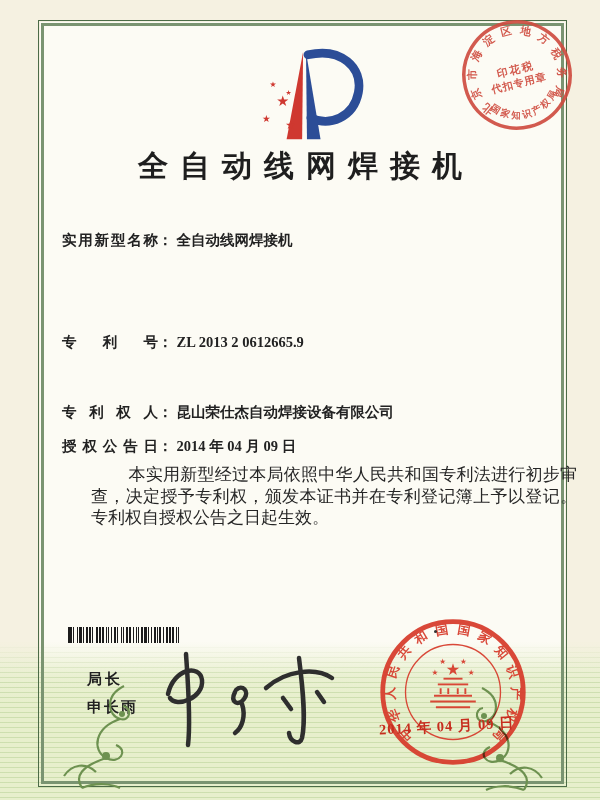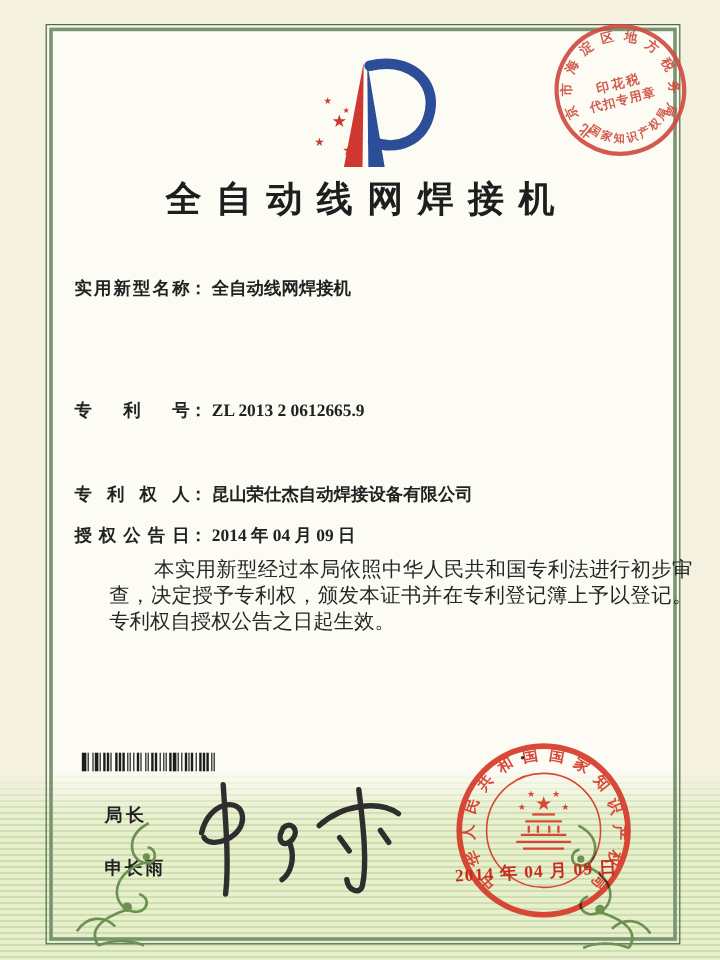--- a/index.html
+++ b/index.html
@@ -21,21 +21,21 @@
   .flabel{display:inline-block;width:96px;text-align:justify;text-align-last:justify;font-weight:700;vertical-align:top;}
   .fcolon{font-weight:700;}
   .fvalue{font-weight:600;margin-left:4px;}
   .paras{position:absolute;left:62px;width:486px;top:464px;font-size:17px;line-height:21.6px;color:#262626;text-align:justify;margin-left:29px;}
   .paras p{margin:0;text-indent:2.2em;font-weight:500;}
   .barcode{position:absolute;left:68px;top:627px;width:170px;height:16px;overflow:hidden;white-space:nowrap;font-size:0;}
   .barcode i{display:inline-block;height:100%;background:#1c1c1c;}
   .barcode em{display:inline-block;height:100%;}
   .dot{position:absolute;left:434px;top:630px;width:3px;height:3px;border-radius:50%;background:#333;}
   .sig-title{position:absolute;left:87px;top:670px;font-size:15px;font-weight:600;letter-spacing:3px;color:#222;z-index:5;}
-  .sig-name{position:absolute;left:87px;top:698px;font-size:15px;font-weight:600;letter-spacing:2px;color:#222;z-index:5;margin-top:16px;}
+  .sig-name{position:absolute;left:87px;top:698px;font-size:15px;font-weight:600;letter-spacing:2px;color:#222;z-index:5;}
   .signature{position:absolute;left:138px;top:642px;width:215px;height:108px;z-index:5;}
   .stamp-wrap{position:absolute;left:458px;top:16px;width:118px;height:118px;transform:rotate(-14deg);opacity:.92;z-index:5;}
   .seal-wrap{position:absolute;left:377px;top:616px;width:152px;height:152px;z-index:6;opacity:.93;mix-blend-mode:multiply;}
   .seal-date{position:absolute;left:379px;top:717px;font-size:14.5px;font-weight:700;color:#c72d1f;letter-spacing:1px;transform:rotate(-3deg);z-index:7;white-space:nowrap;}
   .footer{position:absolute;left:0;right:0;top:760px;text-align:center;font-size:12.5px;letter-spacing:2px;color:#3d3d3d;z-index:5;}
   .orn{position:absolute;z-index:5;}
   .orn-bl{left:36px;top:684px;}
   .orn-br{right:30px;top:686px;transform:scaleX(-1);}
 </style>
 </head>

